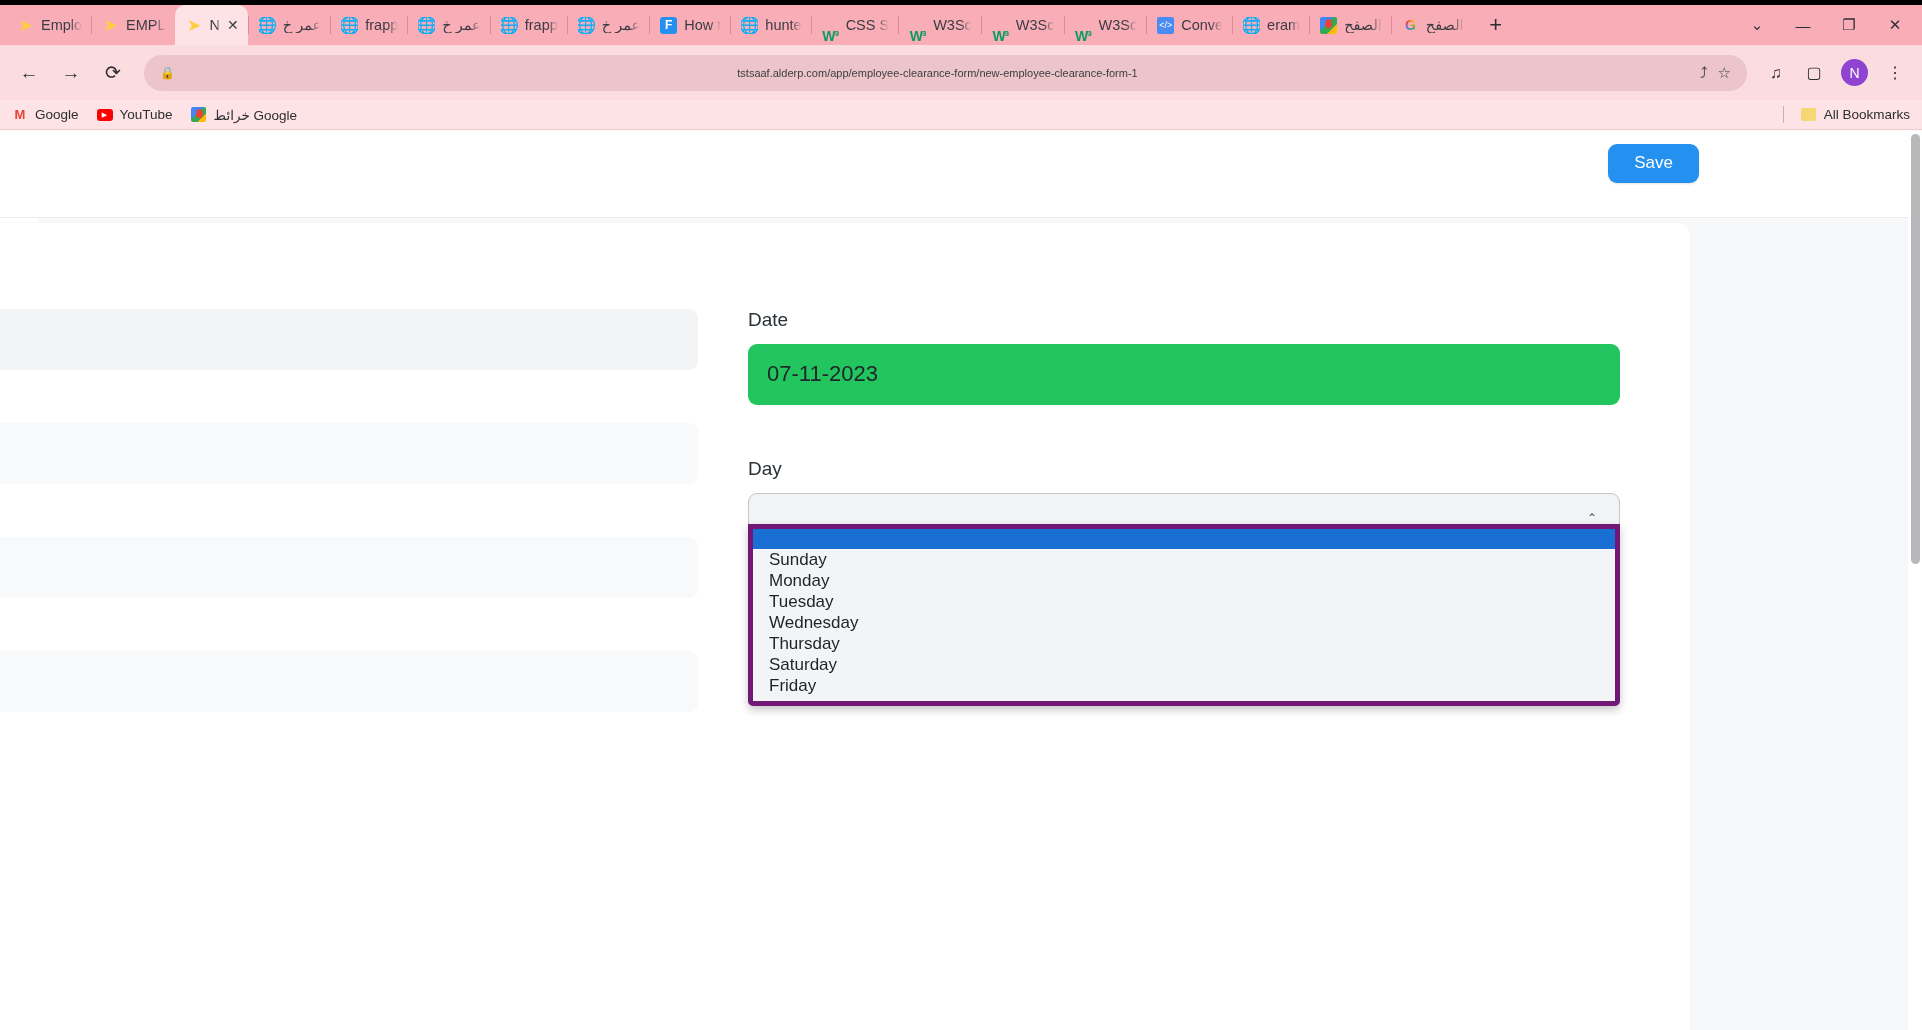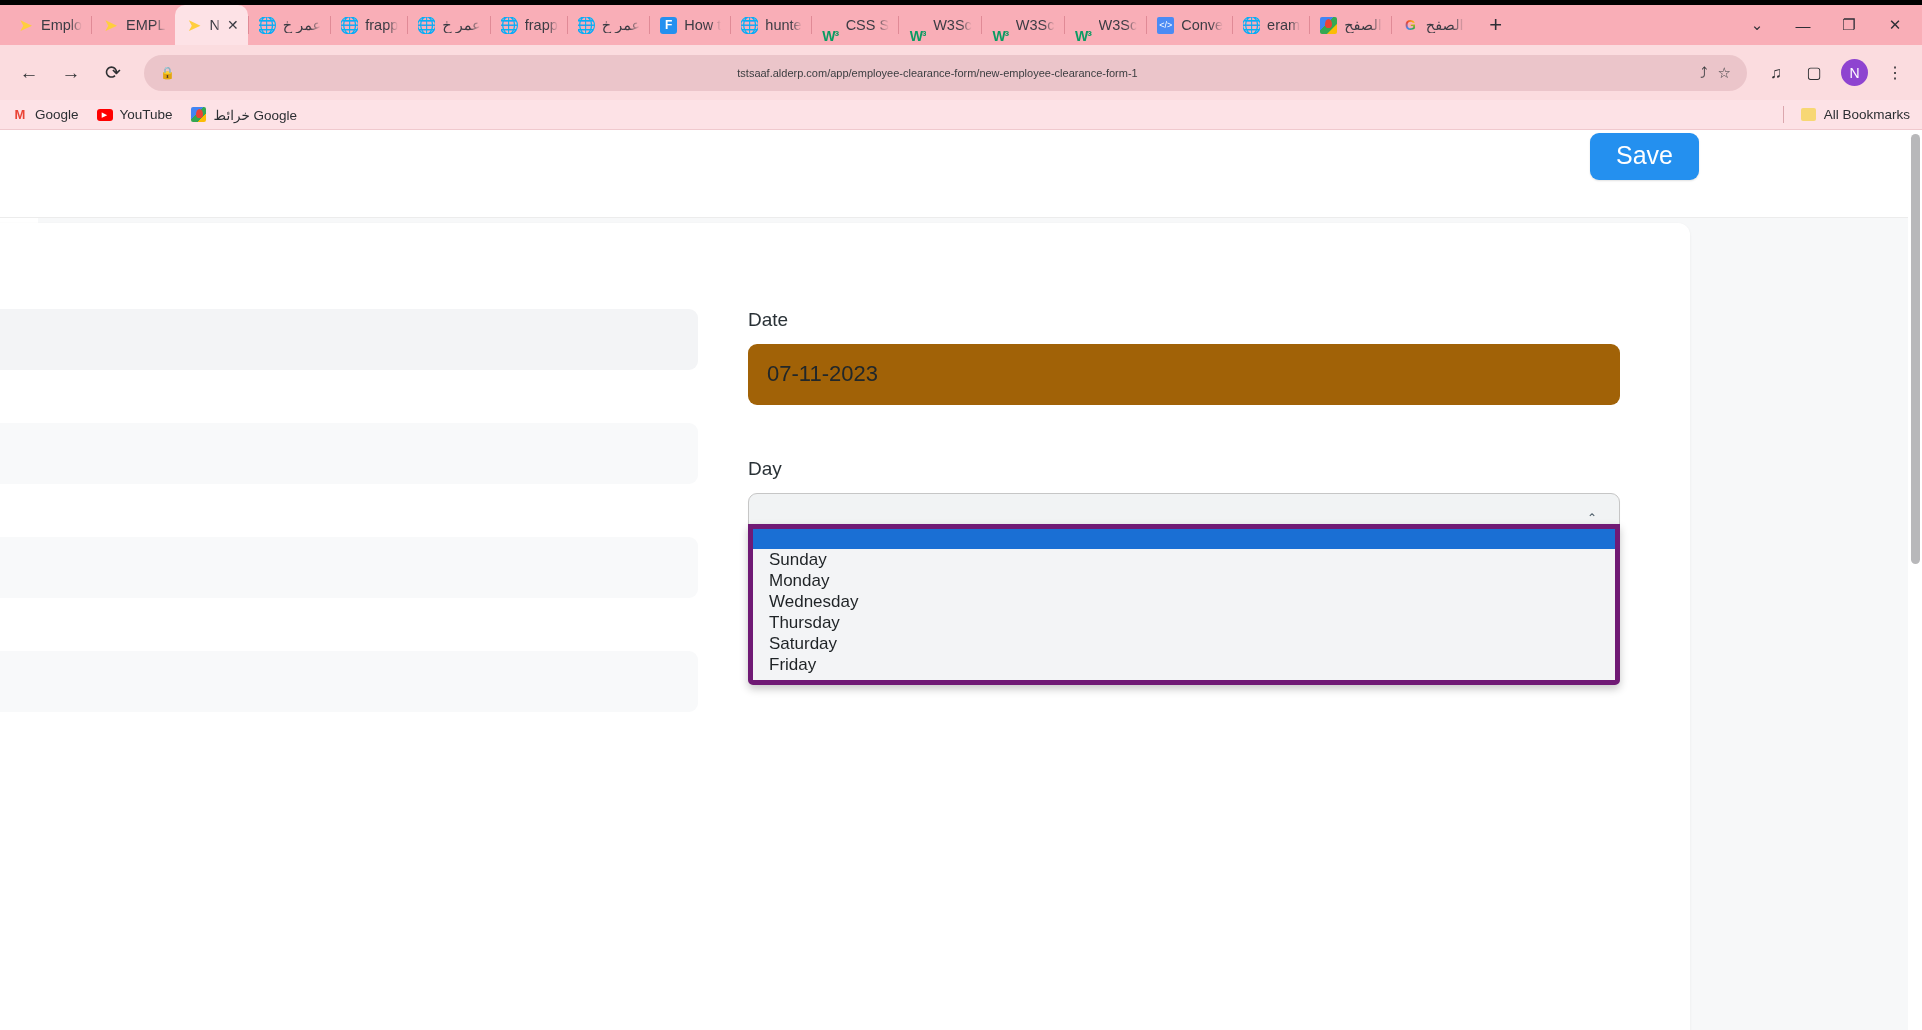--- a/index.html
+++ b/index.html
@@ -187,24 +187,24 @@
   }
 
   .page-head {
     height: 88px;
     background: #ffffff;
     position: relative;
     border-bottom: 1px solid #ececec;
   }
   .save-btn {
     position: absolute;
-    right: 223px; top: 3px;
+    right: 223px; top: 14px;
     background: #2490ef;
     color: #ffffff;
-    font-size: 25px;
+    font-size: 17px;
     padding: 10px 26px 12px;
     border-radius: 9px;
     border: none;
     line-height: 1;
     box-shadow: 0 1px 2px rgba(0,0,0,.12);
   }
 
   .body-area {
     position: absolute;
     left: 0; right: 14px; top: 88px; bottom: 0;
@@ -236,21 +236,21 @@
   .field { margin-bottom: 53px; }
   .field-label {
     font-size: 19px;
     color: #293136;
     margin-bottom: 12px;
     display: block;
     line-height: 1.2;
   }
   .field-ctl {
     height: 61px;
-    background: #a16207;
+    background: #22c55e;
     border: 1px solid transparent;
     border-radius: 9px;
     display: flex; align-items: center;
     padding: 0 18px;
     font-size: 22px;
     color: #21272a;
   }
   .skeleton { background: #f3f4f6; }
   .skeleton.light { background: #f8f9fa; }
 
@@ -473,20 +473,21 @@
                   <span class="spinner-ic">
                     <span>⌃</span>
                     <span>⌄</span>
                   </span>
                 </div>
                 <div class="dropdown">
                   <div id="dropdown-host">
                       <div class="dd-item selected" style="background: rgb(26, 111, 212);"></div>
                       <div class="dd-item">Sunday</div>
                       <div class="dd-item">Monday</div>
+                      <div class="dd-item">Tuesday</div>
                       <div class="dd-item">Wednesday</div>
                       <div class="dd-item">Thursday</div>
                       <div class="dd-item">Saturday</div>
                       <div class="dd-item">Friday</div>
                     </div>
                 </div>
               </div>
 
             </div>
 

